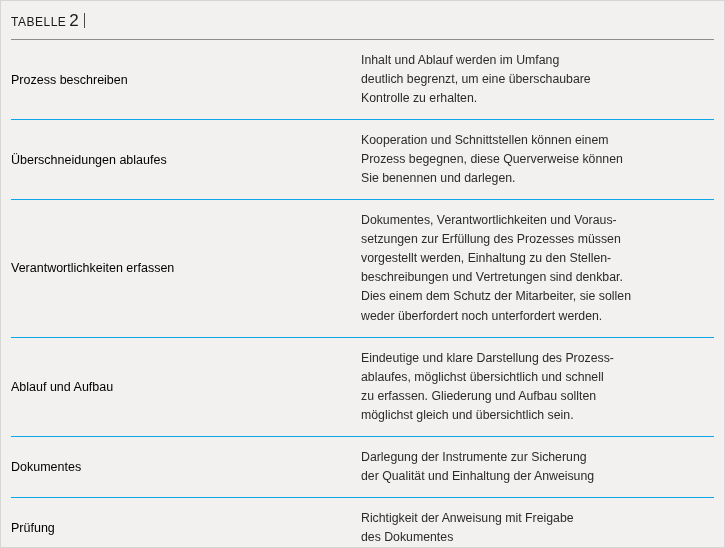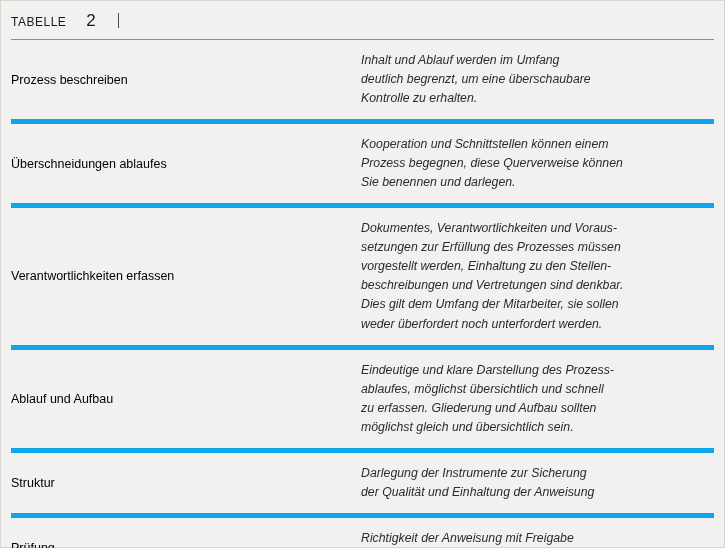--- a/index.html
+++ b/index.html
@@ -22,21 +22,21 @@
     box-sizing: border-box;
     border: 1px solid #d8d6d2;
   }
   .table-title {
     padding: 10px 0 8px 10px;
     font-size: 15px;
     letter-spacing: 0.6px;
     color: #1a1a1a;
     display: flex;
     align-items: baseline;
-    gap: 20px;
+    gap: 3px;
   }
   .table-title .label {
     font-variant: small-caps;
     text-transform: lowercase;
     font-size: 17px;
     letter-spacing: 0.5px;
   }
   .table-title .num {
     font-variant: small-caps;
     text-transform: lowercase;
@@ -55,40 +55,39 @@
   table.tbl {
     width: 703px;
     margin: 0 10px;
     border-collapse: collapse;
     table-layout: fixed;
   }
   table.tbl tr {
     vertical-align: middle;
   }
   table.tbl td {
-    border-top: 5px solid #0ea5e9;
+    border-top: 1px solid #0ea5e9;
     padding: 11px 0 11px 0;
   }
   table.tbl tr:first-child td {
     border-top: 1px solid #8d8d8a;
   }
   table.tbl tr:last-child td {
     border-bottom: 1px solid #8d8d8a;
   }
   td.col-term {
     width: 350px;
     font-size: 12.5px;
     color: #000000;
     padding-right: 12px;
     line-height: 1.45;
   }
   td.col-desc {
     width: 353px;
     font-size: 12.3px;
-    font-style: italic;
     color: #2b2b2b;
     line-height: 1.55;
     padding-left: 2px;
   }
   td.col-desc .line {
     display: block;
     white-space: pre;
   }
 </style>
 </head>
@@ -123,37 +122,37 @@
         </td>
       </tr>
 
       <tr>
         <td class="col-term">Verantwortlichkeiten erfassen</td>
         <td class="col-desc">
           <span class="line">Dokumentes, Verantwortlichkeiten und Voraus-</span>
           <span class="line">setzungen zur Erfüllung des Prozesses müssen</span>
           <span class="line">vorgestellt werden, Einhaltung zu den Stellen-</span>
           <span class="line">beschreibungen und Vertretungen sind denkbar.</span>
-          <span class="line">Dies gilt dem Umfang der Mitarbeiter, sie sollen</span>
+          <span class="line">Dies einem dem Schutz der Mitarbeiter, sie sollen</span>
           <span class="line">weder überfordert noch unterfordert werden.</span>
         </td>
       </tr>
 
       <tr>
         <td class="col-term">Ablauf und Aufbau</td>
         <td class="col-desc">
           <span class="line">Eindeutige und klare Darstellung des Prozess-</span>
           <span class="line">ablaufes, möglichst übersichtlich und schnell</span>
           <span class="line">zu erfassen. Gliederung und Aufbau sollten</span>
           <span class="line">möglichst gleich und übersichtlich sein.</span>
         </td>
       </tr>
 
       <tr>
-        <td class="col-term">Struktur</td>
+        <td class="col-term">Dokumentes</td>
         <td class="col-desc">
           <span class="line">Darlegung der Instrumente zur Sicherung</span>
           <span class="line">der Qualität und Einhaltung der Anweisung</span>
         </td>
       </tr>
 
       <tr>
         <td class="col-term">Prüfung</td>
         <td class="col-desc">
           <span class="line">Richtigkeit der Anweisung mit Freigabe</span>

